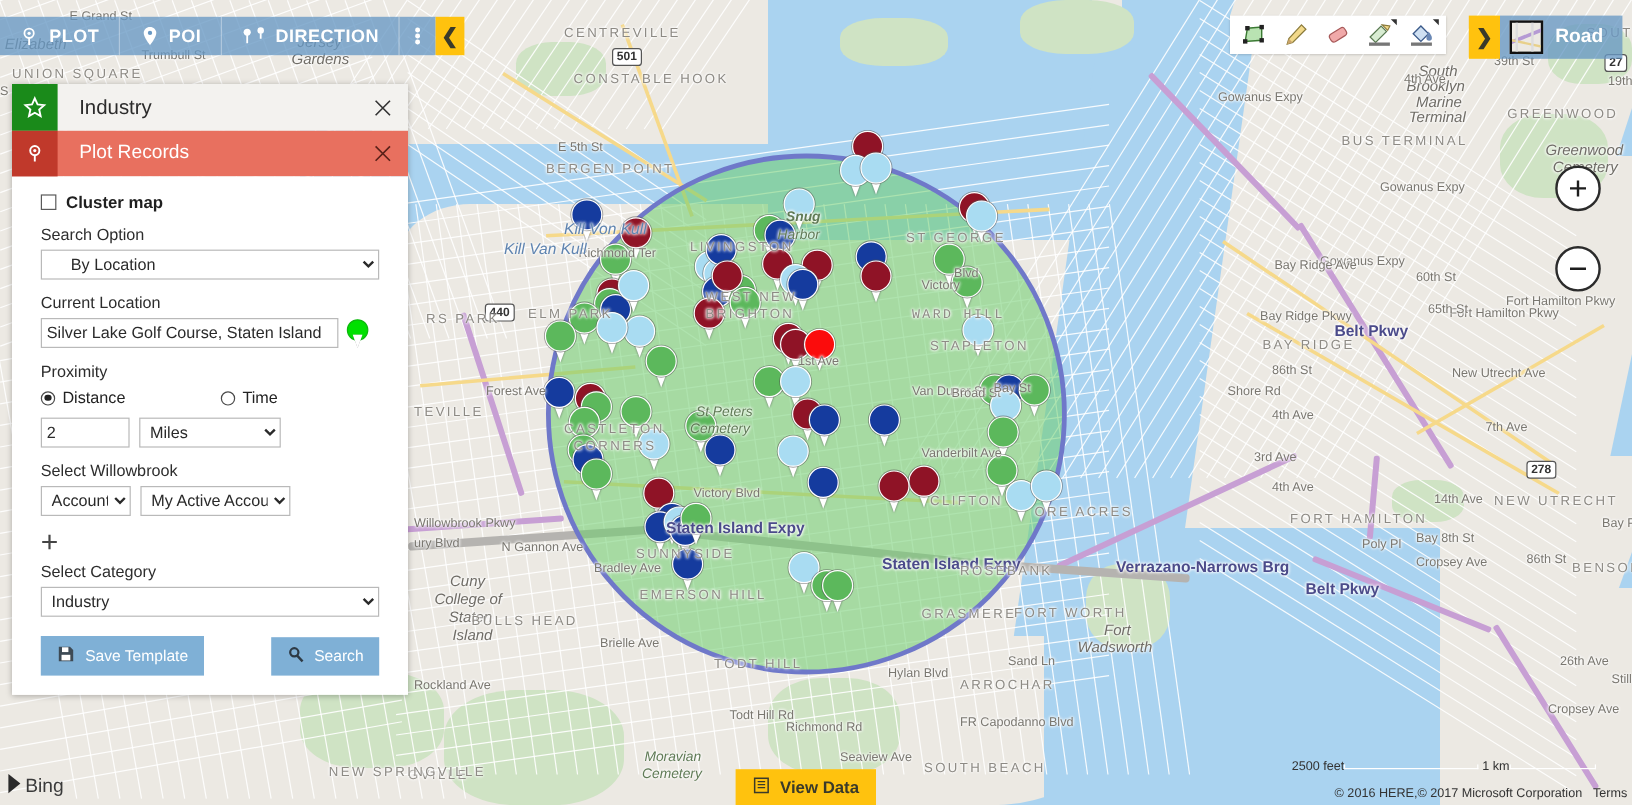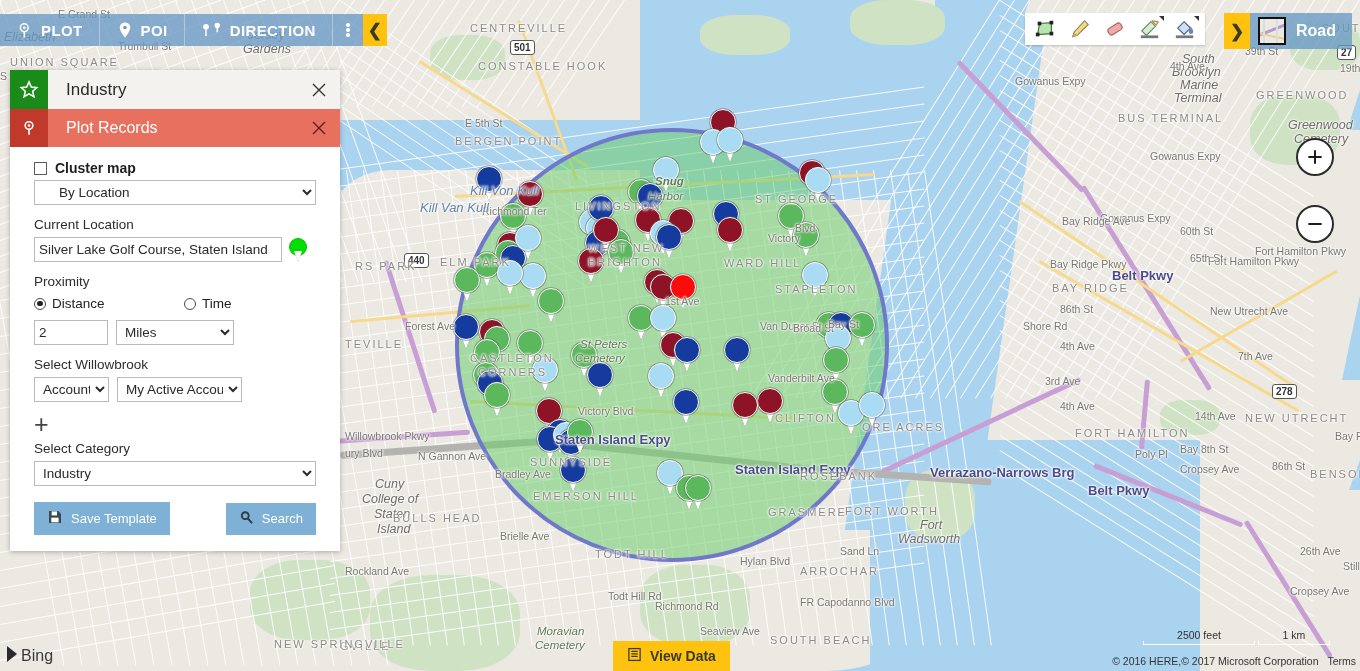--- a/index.html
+++ b/index.html
@@ -246,21 +246,21 @@
   }
   #bing {
     position:absolute; left:6px; bottom:4px; z-index:30;
     display:flex;align-items:center;gap:3px;
     font-size:16px;color:#3a3a3a;
   }
   #scalebar {
     position:absolute; right:30px; bottom:26px; z-index:30;
     display:flex; align-items:flex-end; gap:3px; font-size:10.5px; color:#333;
   }
-  .sb { display:flex;flex-direction:column;align-items:center; }
+  .sb { display:flex;flex-direction:row;align-items:center; }
   .sb .line { height:4px; border:1px solid #fff; border-top:none; background:transparent;}
   #copyright {
     position:absolute; right:4px; bottom:4px; z-index:30;
     font-size:10.5px; color:#333;
   }
   #copyright .terms { margin-left:6px; }
 </style>
 </head>
 <body>
 
@@ -889,21 +889,21 @@
         <div class="mlabel road" style="left: 465px; top: 117px;">E 5th St</div>
         <div class="mlabel neigh" style="left: 455px; top: 135px;">BERGEN POINT</div>
         <div class="mlabel water-lbl" style="left: 470px; top: 183px;">Kill Von Kull</div>
         <div class="mlabel road" style="left: 482px; top: 205px;">Richmond Ter</div>
         <div class="mlabel neigh" style="left: 575px; top: 200px;">LIVINGSTON</div>
         <div class="mlabel green-lbl" style="left: 655px; top: 175px; font-weight: bold;">Snug</div>
         <div class="mlabel green-lbl" style="left: 648px; top: 190px;">Harbor</div>
         <div class="mlabel neigh" style="left: 755px; top: 193px;">ST GEORGE</div>
         <div class="mlabel road" style="left: 795px; top: 222px;">Blvd</div>
         <div class="mlabel road" style="left: 768px; top: 232px;">Victory</div>
-        <div class="mlabel neigh" style="left: 724px; top: 257px;">WARD HILL</div>
+        <div class="mlabel neigh" style="left: 760px; top: 257px; font-family: Liberation Mono, monospace;">WARD HILL</div>
         <div class="mlabel neigh" style="left: 588px; top: 242px;">WEST NEW</div>
         <div class="mlabel neigh" style="left: 588px; top: 256px;">BRIGHTON</div>
         <div class="mlabel road" style="left: 405px; top: 320px;">Forest Ave</div>
         <div class="mlabel neigh" style="left: 440px; top: 256px;">ELM PARK</div>
         <div class="mlabel neigh" style="left: 355px; top: 260px;">RS PARK</div>
         <div class="mlabel road" style="left: 665px; top: 295px;">1st Ave</div>
         <div class="mlabel neigh" style="left: 775px; top: 283px;">STAPLETON</div>
         <div class="mlabel green-lbl" style="left: 580px; top: 338px;">St Peters</div>
         <div class="mlabel green-lbl" style="left: 575px; top: 352px;">Cemetery</div>
         <div class="mlabel neigh" style="left: 470px; top: 352px;">CASTLETON</div>
@@ -1070,20 +1070,21 @@
       </div>
     </div>
 
     <div class="panel-body">
 
       <div class="chk-row">
         <span class="chk-box"></span>
         <span class="chk-label">Cluster map</span>
       </div>
 
+      <div class="field-label">Search Option</div>
       <select class="ctl" style="width:100%;padding-left:20px;">
         <option>By Location</option>
       </select>
 
       <div class="field-label">Current Location</div>
       <div class="loc-row">
         <input class="ctl" style="width: 248px;" value="Silver Lake Golf Course, Staten Island">
         <span class="loc-pin">
           <span class="c"></span>
             <span class="t"></span>

